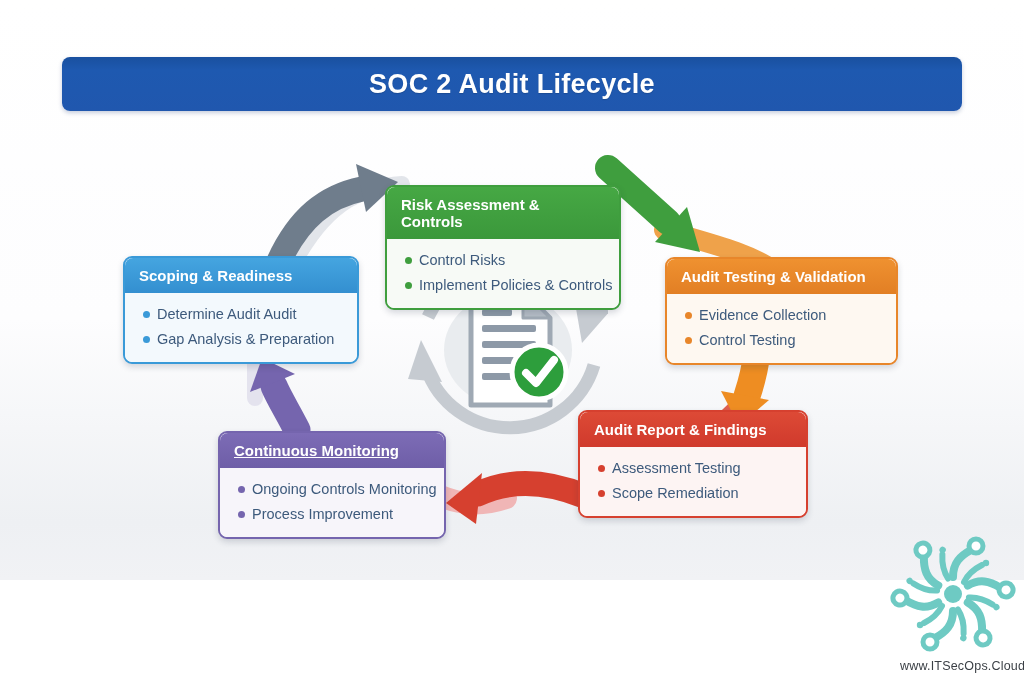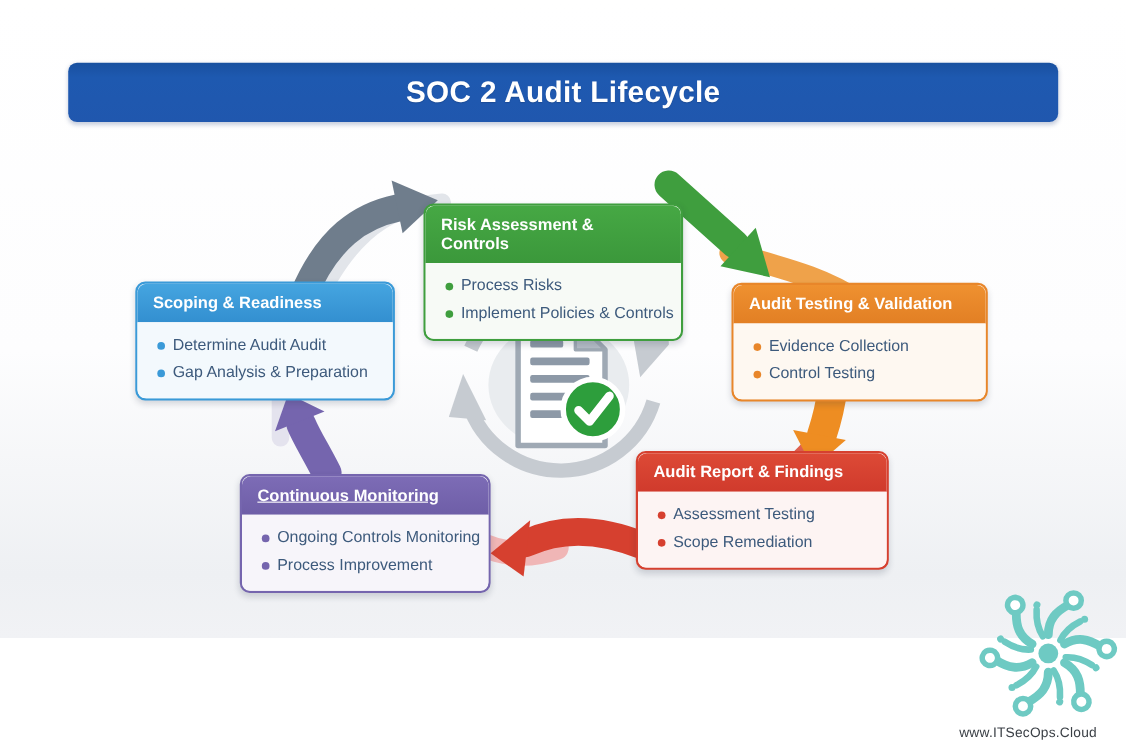--- a/index.html
+++ b/index.html
@@ -74,21 +74,21 @@
   #box-scoping .stage-header{background:linear-gradient(180deg,#45a5e0,#338fd0);}
   #box-scoping .stage-body{background:#f3f9fd;}
   #box-scoping .dot{background:#3a9ad8;}
 
   
   #center-icon{position:absolute;left:408px;top:247px;z-index:1;}
 
   
   #brand-logo{position:absolute;left:890px;top:531px;z-index:2;}
   .website{
-    position:absolute;left:872px;top:659px;width:122px;text-align:center;
+    position:absolute;left:900px;top:659px;width:122px;text-align:center;
     color:#3a3f45;font-size:12.5px;letter-spacing:.2px;z-index:2;
   }
 </style>
 </head>
 <body>
 
 <div id="canvas">
 
   <div class="title-bar">
     <h1>SOC 2 Audit Lifecycle</h1>
@@ -151,21 +151,21 @@
     <g>
       <circle cx="131" cy="125" r="27" fill="#2d9e3c" stroke="#ffffff" stroke-width="5"></circle>
       <polyline points="118,126 128,136 146,113" fill="none" stroke="#ffffff" stroke-width="8" stroke-linecap="round" stroke-linejoin="round"></polyline>
     </g>
   </svg>
 
   <div class="stage-box" id="box-risk">
     <div class="stage-header">Risk Assessment &amp; Controls</div>
     <div class="stage-body">
       <ul>
-        <li><span class="dot"></span><span>Process Risks</span></li>
+        <li><span class="dot"></span><span>Control Risks</span></li>
         <li><span class="dot"></span><span>Implement Policies &amp; Controls</span></li>
       </ul>
     </div>
   </div>
 
   <div class="stage-box" id="box-testing">
     <div class="stage-header">Audit Testing &amp; Validation</div>
     <div class="stage-body">
       <ul>
         <li><span class="dot"></span><span>Evidence Collection</span></li>

